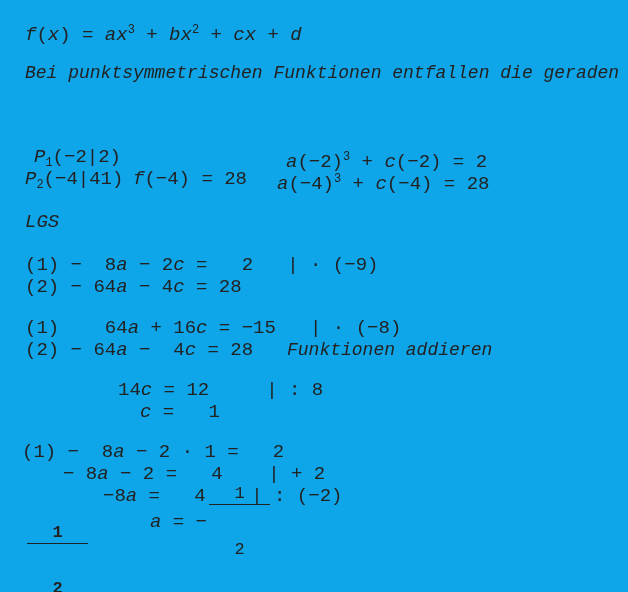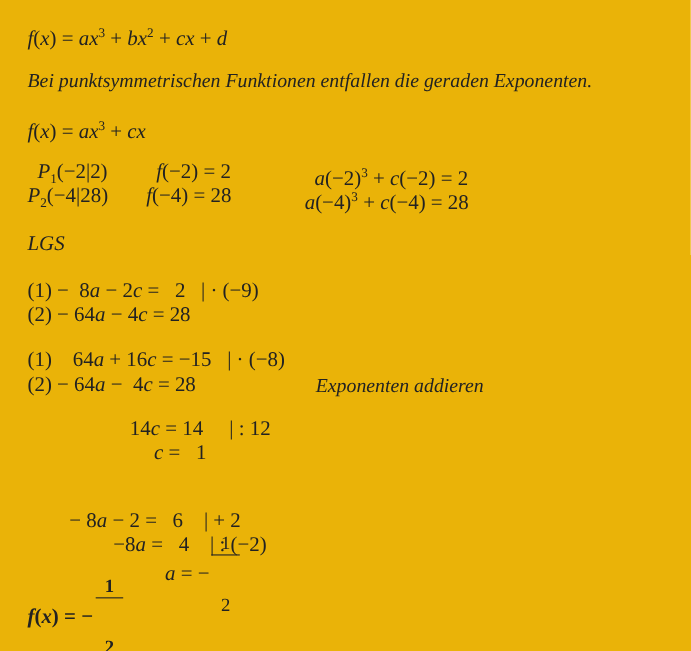--- a/index.html
+++ b/index.html
@@ -1,18 +1,18 @@
 <!DOCTYPE html>
 <html><head>
 <meta charset="utf-8">
 <style>
   html,body{margin:0;padding:0;}
   body{width:628px;height:592px;overflow:hidden;background:#ffffff;}
-  .page{position:relative;width:628px;height:592px;background:#eab308;
-        font-family:Liberation Serif, serif;color:#222222;}
+  .page{position:relative;width:628px;height:592px;background:#0ea5e9;
+        font-family:Liberation Mono, monospace;color:#222222;}
   .line{position:absolute;white-space:pre;font-size:19px;line-height:22px;}
   .t18{font-size:18px;}
   .col{position:absolute;top:0;white-space:pre;}
   .r.v{font-style:italic;}
   .r.sup{font-size:12px;vertical-align:7px;}
   .r.sub{font-size:12px;vertical-align:-4px;}
   .fline{display:flex;align-items:center;}
   .frac{display:inline-block;text-align:center;vertical-align:middle;
         font-size:17px;line-height:1.05;margin:0 2px;}
   .frac .num{display:block;border-bottom:1.6px solid currentColor;padding:0 3px 1px;}
@@ -21,60 +21,58 @@
 </style>
 </head>
 <body>
 
 <div class="page">
 
   <div class="line" style="left:25px;top:19px"><span class="r v">f</span><span class="r n">(</span><span class="r v">x</span><span class="r n">) = </span><span class="r v">ax</span><span class="r sup">3</span><span class="r n"> + </span><span class="r v">bx</span><span class="r sup">2</span><span class="r n"> + </span><span class="r v">cx</span><span class="r n"> + </span><span class="r v">d</span></div>
 
   <div class="line t18" style="left:25px;top:62px"><span class="r v">Bei punktsymmetrischen Funktionen entfallen die geraden Exponenten.</span></div>
 
-  <div class="line" style="left:25px;top:103px"><span class="r v">f</span><span class="r n">(</span><span class="r v">x</span><span class="r n">) = </span><span class="r v">ax</span><span class="r sup">3</span><span class="r n"> + </span><span class="r v">cx</span></div>
 
   <div class="line" style="left:34px;top:146px;width:600px">
     <span class="col" style="left:0"><span class="r v">P</span><span class="r sub">1</span><span class="r n">(−2|2)</span></span>
-    <span class="col" style="left:108px"><span class="r v">f</span><span class="r n">(−2) = 2</span></span>
     <span class="col" style="left:252px"><span class="r v">a</span><span class="r n">(−2)</span><span class="r sup">3</span><span class="r n"> + </span><span class="r v">c</span><span class="r n">(−2) = 2</span></span>
   </div>
 
   <div class="line" style="left:25px;top:168px;width:600px">
-    <span class="col" style="left:0"><span class="r v">P</span><span class="r sub">2</span><span class="r n">(−4|28)</span></span>
+    <span class="col" style="left:0"><span class="r v">P</span><span class="r sub">2</span><span class="r n">(−4|41)</span></span>
     <span class="col" style="left:108px"><span class="r v">f</span><span class="r n">(−4) = 28</span></span>
     <span class="col" style="left:252px"><span class="r v">a</span><span class="r n">(−4)</span><span class="r sup">3</span><span class="r n"> + </span><span class="r v">c</span><span class="r n">(−4) = 28</span></span>
   </div>
 
   <div class="line" style="left:25px;top:211px"><span class="r v">LGS</span></div>
 
   <div class="line" style="left:25px;top:254px"><span class="r n">(1) −  8</span><span class="r v">a</span><span class="r n"> − 2</span><span class="r v">c</span><span class="r n"> =   2   | · (−9)</span></div>
   <div class="line" style="left:25px;top:276px"><span class="r n">(2) − 64</span><span class="r v">a</span><span class="r n"> − 4</span><span class="r v">c</span><span class="r n"> = 28</span></div>
 
   <div class="line" style="left:25px;top:317px"><span class="r n">(1)    64</span><span class="r v">a</span><span class="r n"> + 16</span><span class="r v">c</span><span class="r n"> = −15   | · (−8)</span></div>
   <div class="line" style="left:25px;top:339px;width:600px">
     <span class="col" style="left:0"><span class="r n">(2) − 64</span><span class="r v">a</span><span class="r n"> −  4</span><span class="r v">c</span><span class="r n"> = 28</span></span>
-    <span class="col t18" style="left:262px"><span class="r v">Exponenten addieren</span></span>
+    <span class="col t18" style="left:262px"><span class="r v">Funktionen addieren</span></span>
   </div>
 
-  <div class="line" style="left:118px;top:379px"><span class="r n">14</span><span class="r v">c</span><span class="r n"> = 14     | : 12</span></div>
+  <div class="line" style="left:118px;top:379px"><span class="r n">14</span><span class="r v">c</span><span class="r n"> = 12     | : 8</span></div>
   <div class="line" style="left:140px;top:401px"><span class="r v">c</span><span class="r n"> =   1</span></div>
 
-  <div class="line" style="left:63px;top:463px"><span class="r n">− 8</span><span class="r v">a</span><span class="r n"> − 2 =   6    | + 2</span></div>
+  <div class="line" style="left:22px;top:441px"><span class="r n">(1) −  8</span><span class="r v">a</span><span class="r n"> − 2 · 1 =   2</span></div>
+  <div class="line" style="left:63px;top:463px"><span class="r n">− 8</span><span class="r v">a</span><span class="r n"> − 2 =   4    | + 2</span></div>
   <div class="line" style="left:103px;top:485px"><span class="r n">−8</span><span class="r v">a</span><span class="r n"> =   4    | : (−2)</span></div>
 
   <div class="line fline" style="left:150px;top:500px;height:44px">
     <span><span class="r v">a</span><span class="r n"> = −</span></span>
     <span class="frac">
       <span class="num">1</span>
       <span class="den">2</span>
     </span>
   </div>
 
   <div class="line fline b" style="left:25px;top:538px;height:46px">
-    <span><span class="r v">f</span><span class="r n">(</span><span class="r v">x</span><span class="r n">) = −</span></span>
     <span class="frac">
       <span class="num">1</span>
       <span class="den">2</span>
     </span>
   </div>
 
 </div>
 
 </body></html>

